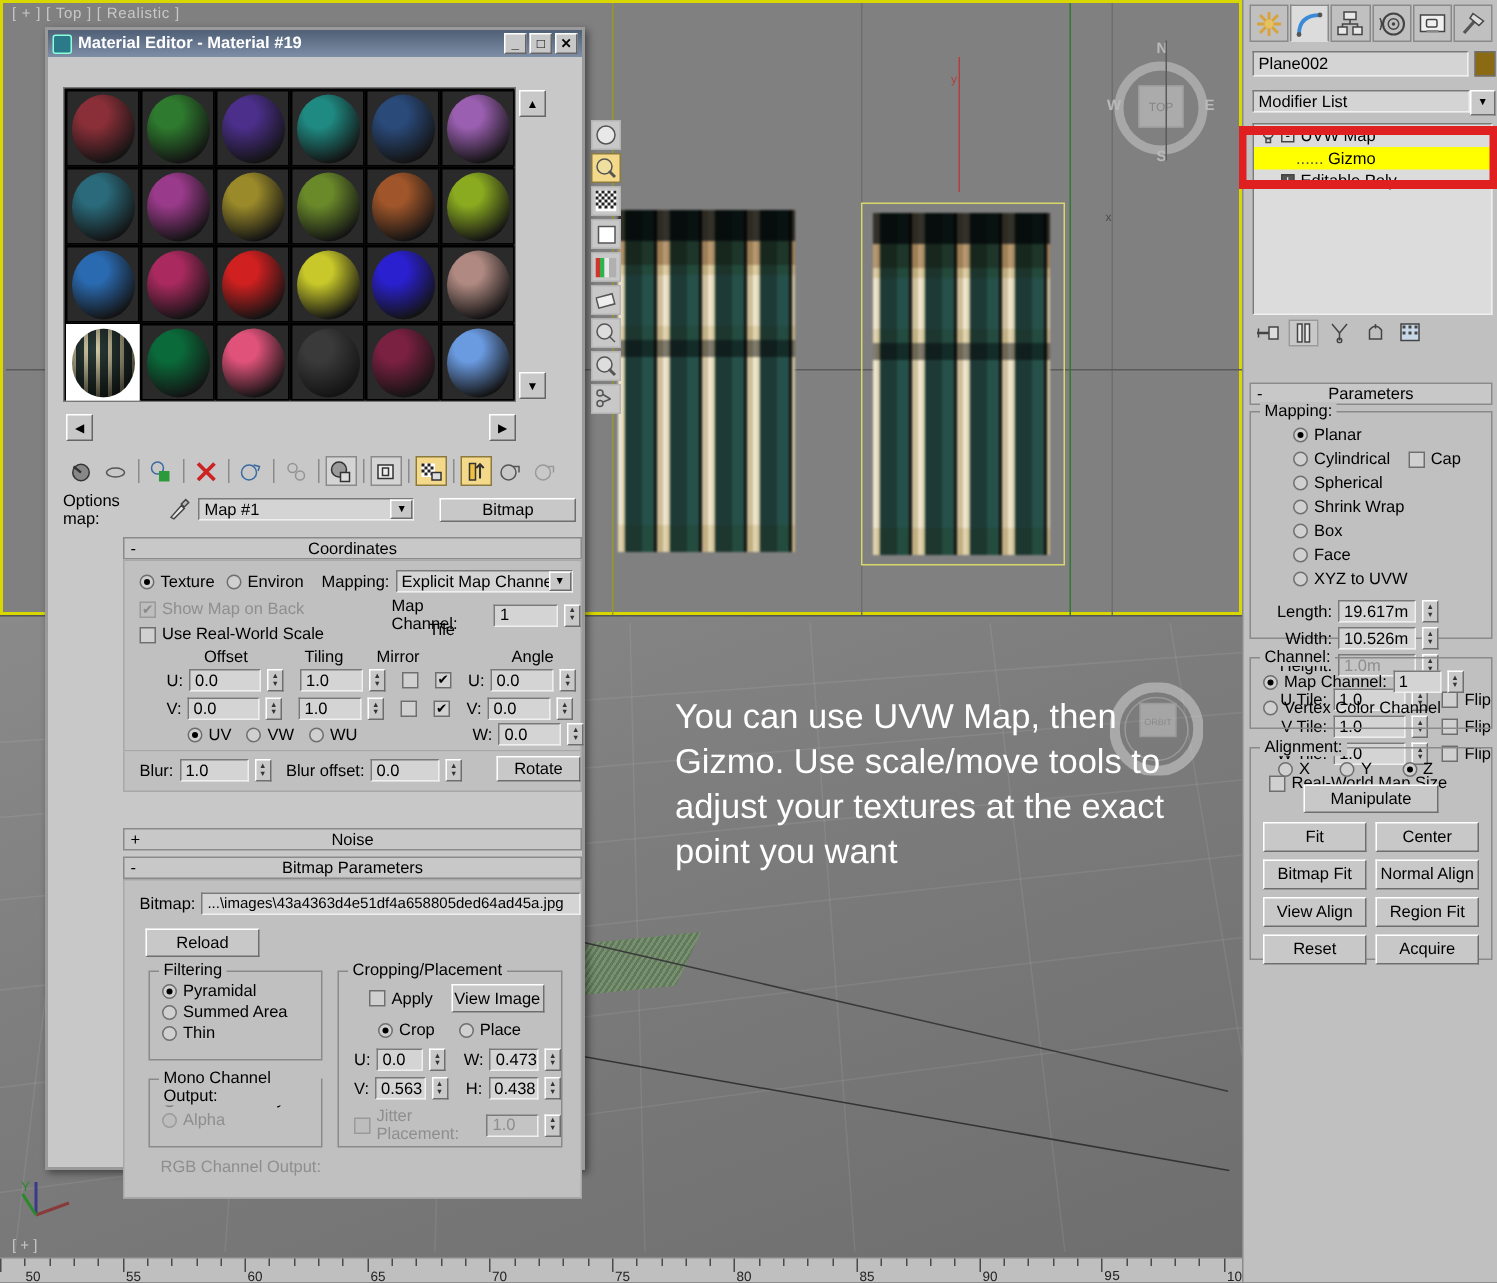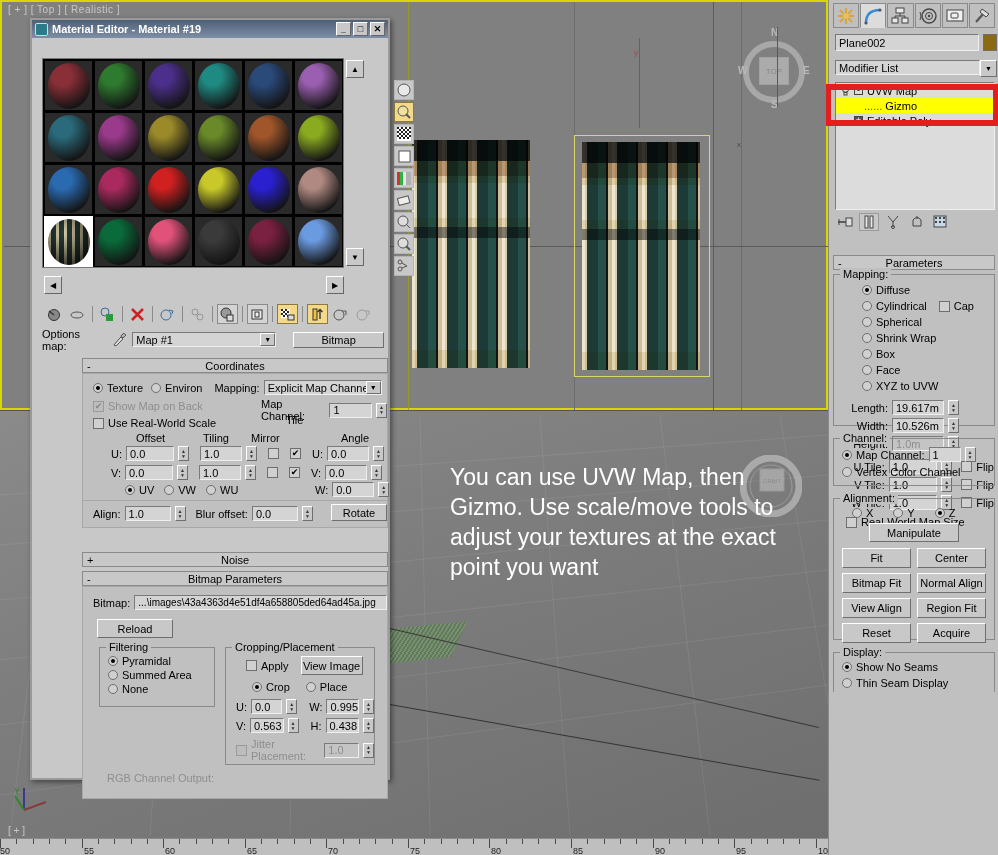--- a/index.html
+++ b/index.html
@@ -406,30 +406,30 @@
     <div class="tick min" style="left: 669px;"></div>
     <div class="tick min" style="left: 685px;"></div>
     <div class="tick min" style="left: 702px;"></div>
     <div class="tick min" style="left: 718px;"></div>
     <div class="tick maj" style="left: 734px;"></div>
     <div class="tick min" style="left: 751px;"></div>
     <div class="tick min" style="left: 767px;"></div>
     <div class="tick min" style="left: 783px;"></div>
     <div class="tick min" style="left: 799px;"></div>
     <div class="tick maj" style="left: 816px;"></div>
-    <div class="rl" style="left: 0;">50</div>
+    <div class="rl" style="left: 17px;">50</div>
     <div class="rl" style="left: 84px;">55</div>
     <div class="rl" style="left: 165px;">60</div>
     <div class="rl" style="left: 247px;">65</div>
     <div class="rl" style="left: 328px;">70</div>
     <div class="rl" style="left: 410px;">75</div>
     <div class="rl" style="left: 491px;">80</div>
     <div class="rl" style="left: 573px;">85</div>
     <div class="rl" style="left: 655px;">90</div>
-    <div class="rl" style="left: 736px;">95</div>
+    <div class="rl" style="left: 736px; font-family: Liberation Mono, monospace;">95</div>
     <div class="rl" style="left: 818px;">100</div>
   </div>
 
 <div id="mat-editor" class="abs">
 
   <div id="me-title">
     <div class="ico"></div>
     <span style="flex:1">Material Editor - Material #19</span>
     <div class="wbtn">_</div>
     <div class="wbtn">□</div>
@@ -799,21 +799,21 @@
         <div class="field" style="width:42px">0.0</div>
         <div class="spin">
             <span>▲</span>
             <span>▼</span>
           </div>
       </div>
     </div>
 
     <div class="panel" style="height:27px;position:relative;border-top:none">
       <div class="rw abs" style="left:10px;top:5px">
-        <span>Align:</span>
+        <span>Blur:</span>
         <div class="field" style="width:46px">1.0</div>
         <div class="spin">
             <span>▲</span>
             <span>▼</span>
           </div>
         <span style="margin-left:6px">Blur offset:</span>
         <div class="field" style="width:46px">0.0</div>
         <div class="spin">
             <span>▲</span>
             <span>▼</span>
@@ -849,24 +849,35 @@
         <div class="rw" style="margin:7px 0 0 8px">
             <span class="radio on"></span>
           <span>Pyramidal</span>
           </div>
         <div class="rw" style="margin:2px 0 0 8px">
             <span class="radio"></span>
           <span>Summed Area</span>
           </div>
         <div class="rw" style="margin:2px 0 0 8px">
             <span class="radio"></span>
-          <span>None</span>
-          </div>
-      </div>
-
+          <span>Thin</span>
+          </div>
+      </div>
+
+      <div class="group abs" style="left:16px;top:132px;width:116px;height:46px">
+        <span class="gt">Mono Channel Output:</span>
+        <div class="rw" style="margin:7px 0 0 8px">
+            <span class="radio on"></span>
+          <span>RGB Intensity</span>
+          </div>
+        <div class="rw" style="margin:2px 0 0 8px">
+            <span class="radio dis"></span>
+          <span class="dim">Alpha</span>
+          </div>
+      </div>
 
       <div class="abs dim" style="left:24px;top:185px;font-size:11px">RGB Channel Output:</div>
 
       <div class="group abs" style="left:142px;top:60px;width:150px;height:118px">
         <span class="gt">Cropping/Placement</span>
         <div class="rw" style="margin:8px 0 0 20px">
           <span class="cb"></span>
           <span>Apply</span>
           <div class="btn" style="width:62px;height:19px;margin-left:8px">View Image</div>
         </div>
@@ -877,21 +888,21 @@
           <span>Place</span>
         </div>
         <div class="rw" style="margin:6px 0 0 10px">
           <span>U:</span>
           <div class="field" style="width:44px">0.0</div>
           <div class="spin">
               <span>▲</span>
               <span>▼</span>
             </div>
           <span style="margin-left:8px">W:</span>
-          <div class="field" style="width:44px">0.995</div>
+          <div class="field" style="width:44px">0.473</div>
           <div class="spin">
               <span>▲</span>
               <span>▼</span>
             </div>
         </div>
         <div class="rw" style="margin:4px 0 0 10px">
           <span>V:</span>
           <div class="field" style="width:44px">0.563</div>
           <div class="spin">
               <span>▲</span>
@@ -1045,21 +1056,21 @@
     <span class="pm">-</span>
     <span>Parameters</span>
   </div>
 
   <div id="params-body" class="abs">
 
     <div class="group" style="position:relative;height:152px;margin-top:4px">
       <span class="gt">Mapping:</span>
       <div class="rw" style="margin:9px 0 0 28px">
           <span class="radio on"></span>
-        <span>Diffuse</span>
+        <span>Planar</span>
         </div>
       <div class="rw" style="margin:4px 0 0 28px">
           <span class="radio"></span>
         <span>Cylindrical</span>
         <span class="cb" style="margin-left:8px"></span>
         <span>Cap</span>
         </div>
       <div class="rw" style="margin:4px 0 0 28px">
           <span class="radio"></span>
         <span>Spherical</span>
@@ -1182,30 +1193,19 @@
       <div style="display:flex;gap:6px;margin:5px 8px 0">
         <div class="btn" style="flex:1;height:20px">View Align</div>
         <div class="btn" style="flex:1;height:20px">Region Fit</div>
       </div>
       <div style="display:flex;gap:6px;margin:5px 8px 0">
         <div class="btn" style="flex:1;height:20px">Reset</div>
         <div class="btn" style="flex:1;height:20px">Acquire</div>
       </div>
     </div>
 
-    <div class="group" style="position:relative;height:40px;margin-top:12px;border-bottom:none">
-      <span class="gt">Display:</span>
-      <div class="rw" style="margin:8px 0 0 8px">
-        <span class="radio on"></span>
-        <span>Show No Seams</span>
-      </div>
-      <div class="rw" style="margin:4px 0 0 8px">
-        <span class="radio"></span>
-        <span>Thin Seam Display</span>
-      </div>
-    </div>
   </div>
 </div>
 
 <div id="red-box-1" class="abs"></div>
 <div id="red-box-2" class="abs"></div>
 <div id="red-box-l" class="abs"></div>
 <div id="red-box-r" class="abs"></div>
 
 </body></html>

